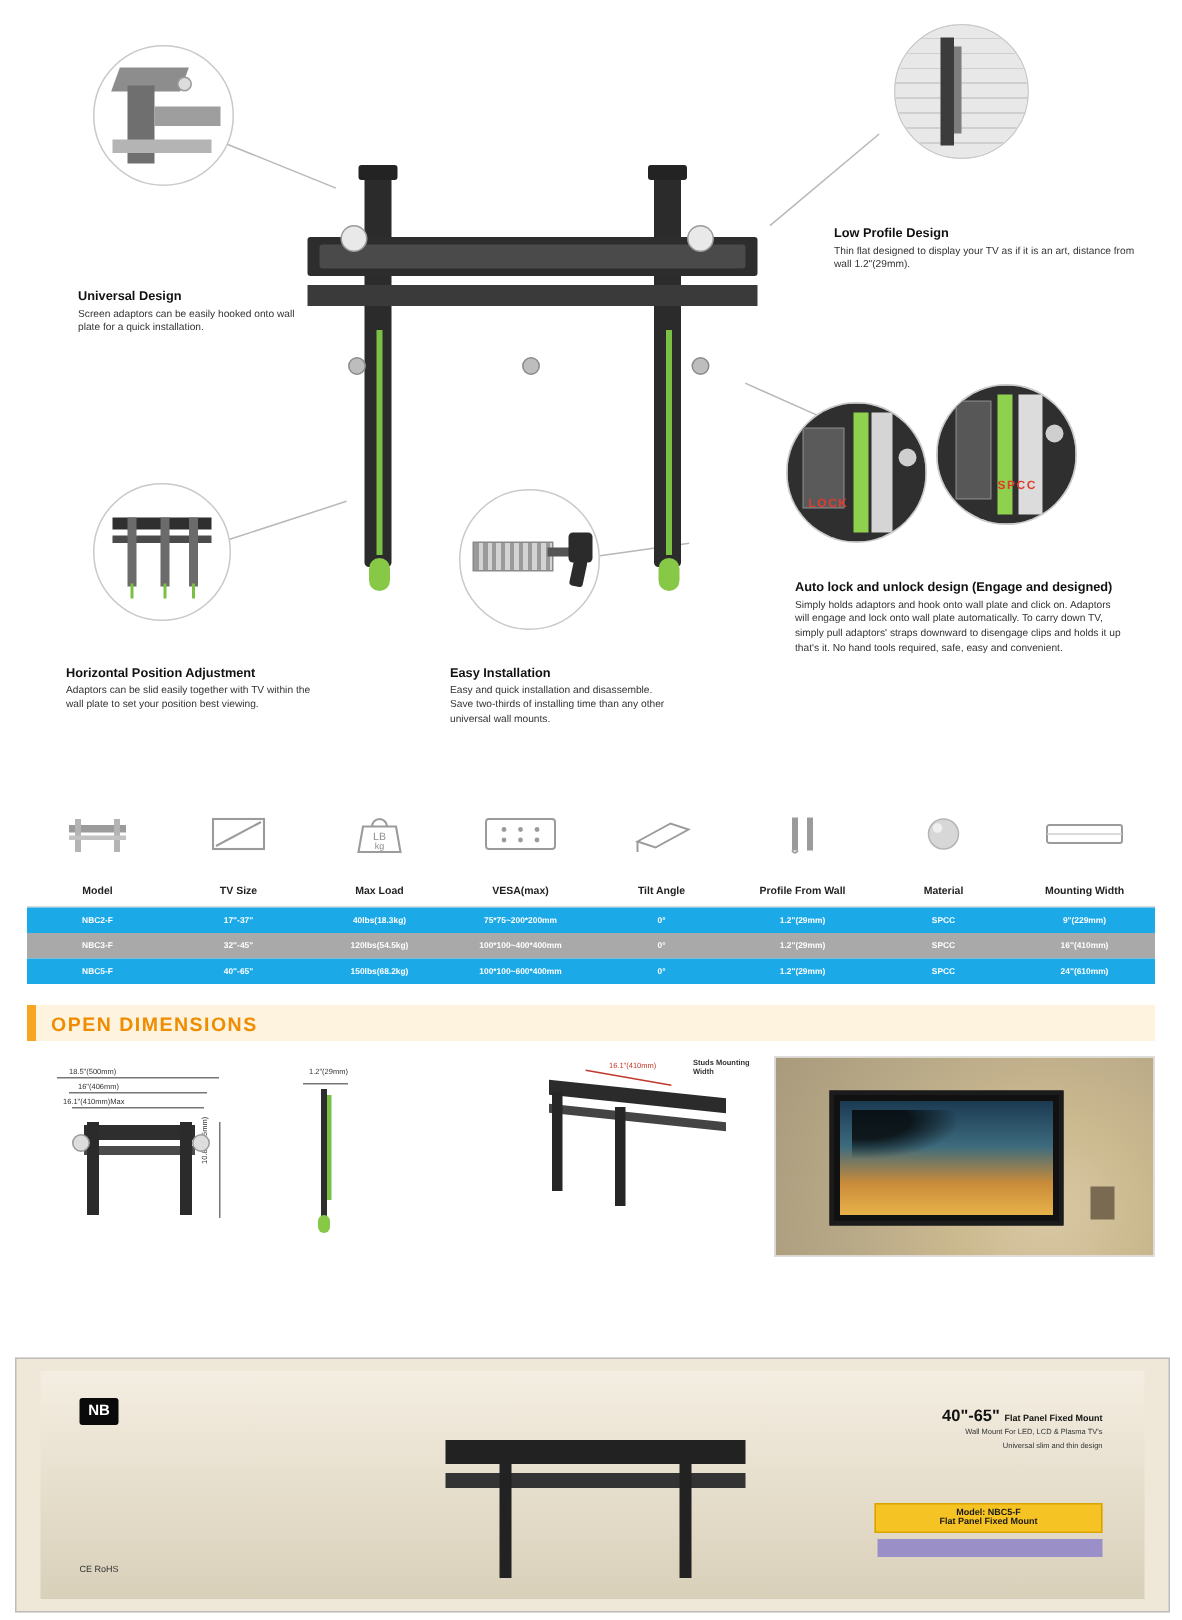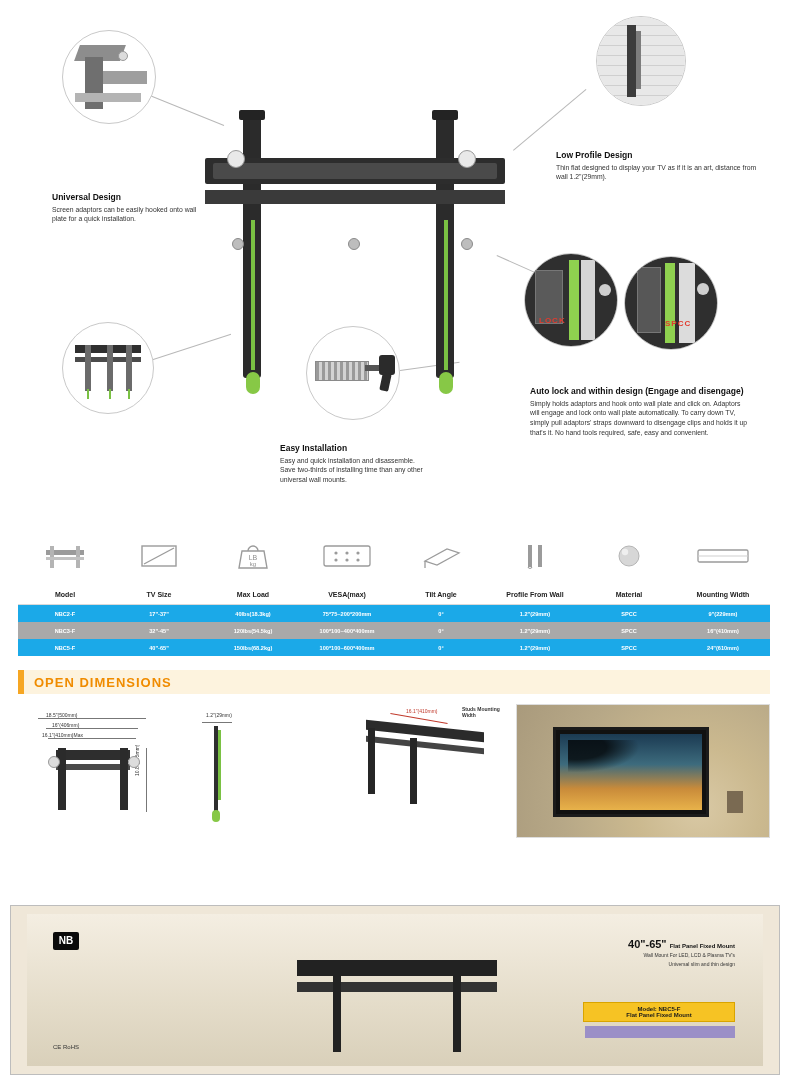--- a/index.html
+++ b/index.html
@@ -126,21 +126,21 @@
       <div style="position:absolute;left:65px;top:66px;width:2px;height:10px;background:#7ac143;"></div>
     </div>
 
     <div class="bubble" style="left:306px;top:326px;width:92px;height:92px;">
       <div style="position:absolute;left:8px;top:34px;width:52px;height:18px;background:repeating-linear-gradient(90deg,#9a9a9a 0 3px,#d3d3d3 3px 6px);border:1px solid #8a8a8a;"></div>
       <div style="position:absolute;left:58px;top:38px;width:22px;height:6px;background:#555;"></div>
       <div style="position:absolute;left:72px;top:28px;width:16px;height:20px;background:#2b2b2b;border-radius:3px;"></div>
       <div style="position:absolute;left:74px;top:46px;width:9px;height:18px;background:#2b2b2b;transform:rotate(12deg);border-radius:2px;"></div>
     </div>
 
-    <div class="bubble" style="left:524px;top:253px;width:92px;height:92px;">
+    <div class="bubble" style="left:524px;top:268px;width:92px;height:92px;">
       <div style="position:absolute;left:0;top:0;right:0;bottom:0;background:#2f2f2f;"></div>
       <div style="position:absolute;left:10px;top:16px;width:26px;height:52px;background:#5a5a5a;border:1px solid #777;"></div>
       <div style="position:absolute;left:44px;top:6px;width:10px;height:80px;background:#8fd14f;"></div>
       <div style="position:absolute;left:56px;top:6px;width:14px;height:80px;background:#d5d5d5;"></div>
       <div style="position:absolute;left:74px;top:30px;width:12px;height:12px;border-radius:50%;background:#cfcfcf;"></div>
       <div style="position:absolute;left:14px;top:62px;font-size:8px;font-weight:bold;color:#e23b2e;letter-spacing:1px;">LOCK</div>
     </div>
 
     <div class="bubble" style="left:624px;top:256px;width:92px;height:92px;">
       <div style="position:absolute;left:0;top:0;right:0;bottom:0;background:#2f2f2f;"></div>
@@ -174,28 +174,32 @@
     <div class="callout" style="left:52px;top:192px;width:150px;">
       <div class="title">Universal Design</div>
       <div class="body">Screen adaptors can be easily hooked onto wall plate for a quick installation.</div>
     </div>
 
     <div class="callout" style="left:556px;top:150px;width:205px;">
       <div class="title">Low Profile Design</div>
       <div class="body">Thin flat designed to display your TV as if it is an art,  distance from wall 1.2"(29mm).</div>
     </div>
 
-
-    <div class="callout" style="left:280px;top:443px;width:145px;">
+    <div class="callout" style="left:44px;top:443px;width:165px;">
+      <div class="title">Horizontal Position Adjustment</div>
+      <div class="body">Adaptors can be slid easily together with TV within the wall plate to set your position best viewing.</div>
+    </div>
+
+    <div class="callout" style="left:300px;top:443px;width:145px;">
       <div class="title">Easy Installation</div>
       <div class="body">Easy and quick installation and disassemble. Save two-thirds of installing time than any other universal wall mounts.</div>
     </div>
 
     <div class="callout" style="left:530px;top:386px;width:218px;">
-      <div class="title">Auto lock and within design (Engage and disengage)</div>
+      <div class="title">Auto lock and unlock design (Engage and designed)</div>
       <div class="body">Simply holds adaptors and hook onto wall plate and click on. Adaptors will engage and lock onto wall plate automatically. To carry down TV, simply pull adaptors' straps downward to disengage clips and holds it up that's it. No hand tools required, safe, easy and convenient.</div>
     </div>
   </div>
 
 
   <div class="spec-wrap">
     <div class="icon-row">
       <div class="icon-cell">
         <svg width="46" height="28" viewBox="0 0 46 28">
             <rect x="4" y="8" width="38" height="5" fill="#9b9b9b"></rect>

